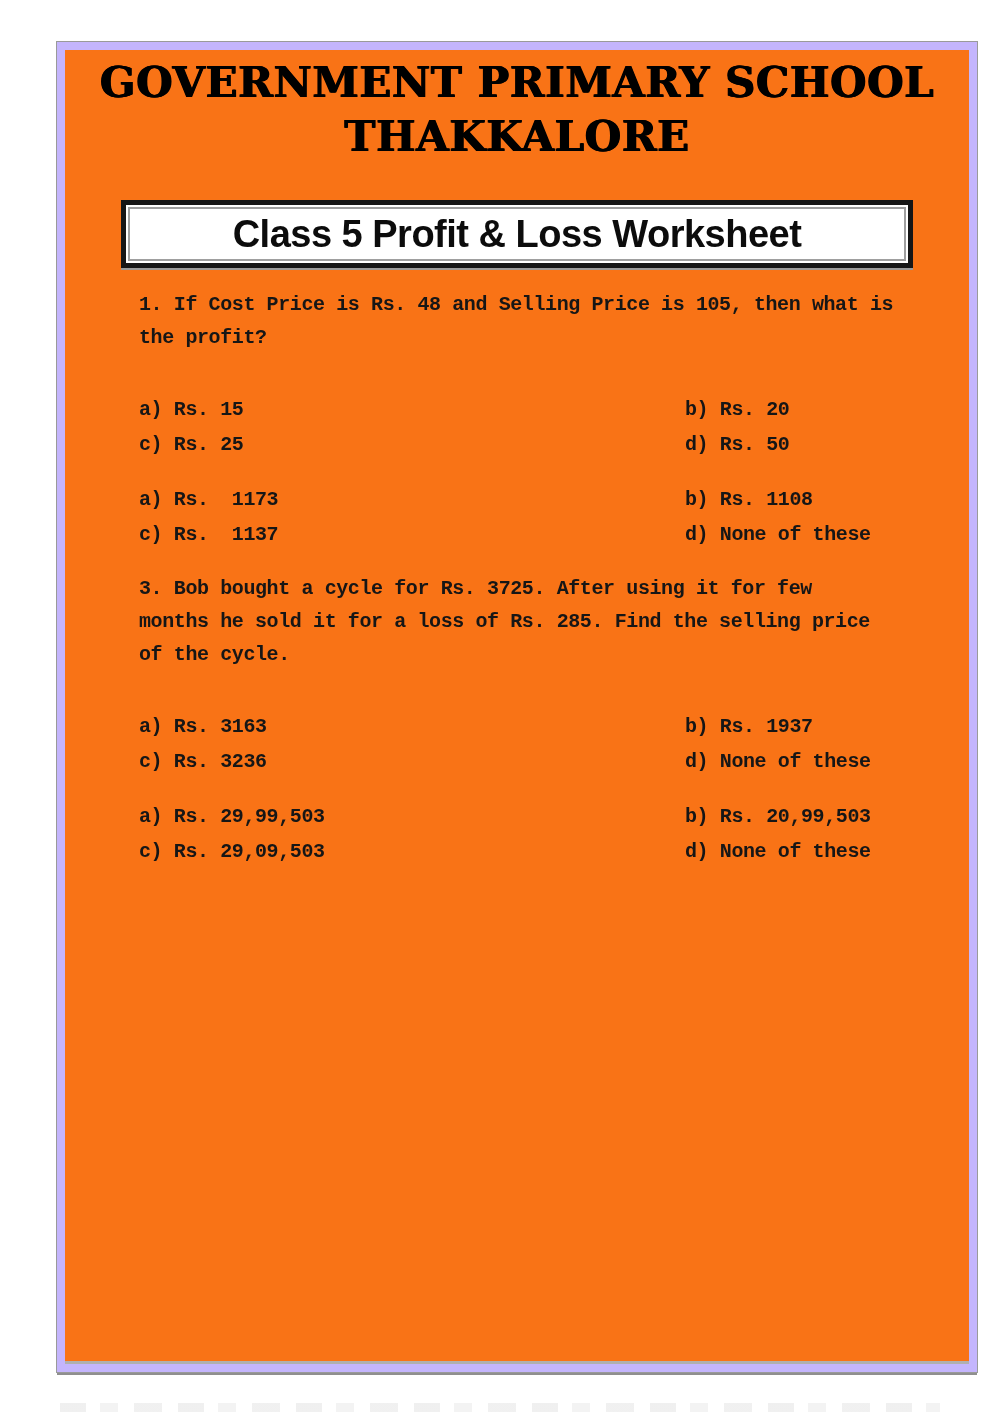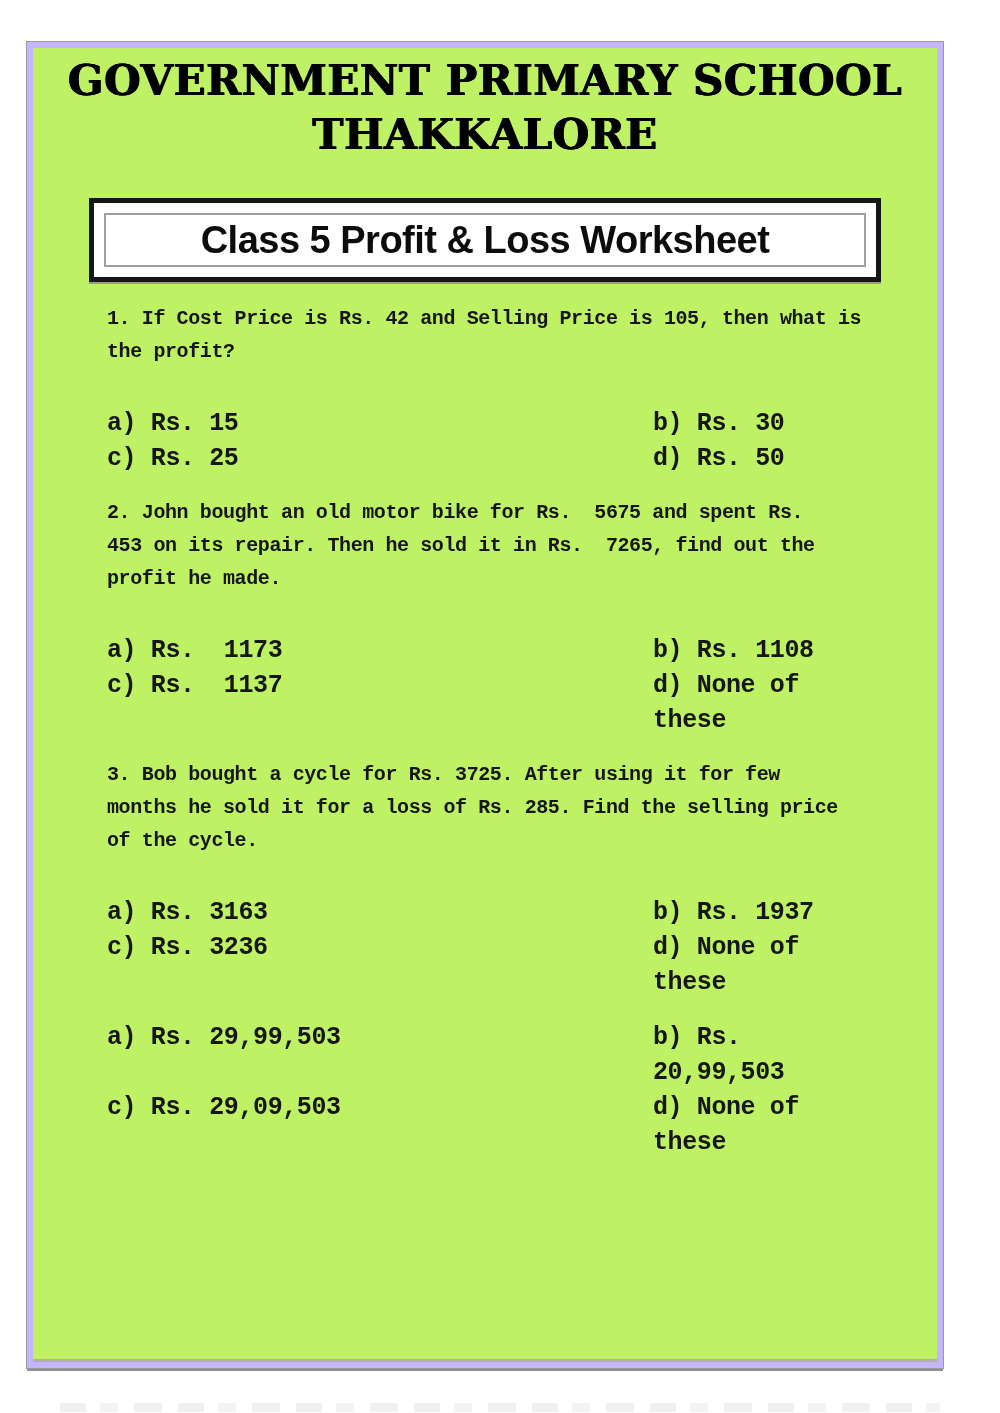--- a/index.html
+++ b/index.html
@@ -12,26 +12,26 @@
     width: 1000px;
     height: 1413px;
     overflow: hidden;
     font-family: "Liberation Mono", monospace;
     color: #161616;
   }
 
   
   .sheet {
     position: absolute;
-    left: 27px;
+    left: 57px;
     top: 42px;
     width: 904px;   
     height: 1314px; 
-    border: 6px solid #c4b5fd;
-    background: #bef264;
+    border: 8px solid #c4b5fd;
+    background: #f97316;
     box-shadow: 0 0 0 1px #9a9a9a, 0 3px 0 #8f8f8f;
   }
   .inner-bottom-line {
     position: absolute;
     left: 0;
     right: 0;
     bottom: 0;
     height: 3px;
     background: #b0b0b0;
   }
@@ -47,21 +47,21 @@
     color: #000000;
     letter-spacing: 0.5px;
     text-shadow: 0.6px 0 0 #000, -0.6px 0 0 #000;
   }
 
   
   .title-box {
     margin: 36px 56px 0 56px;
     border: 5px solid #161616;
     background: #ffffff;
-    padding: 10px;
+    padding: 2px;
     box-shadow: 0 2px 0 #9a9a9a;
   }
   .title-inner {
     border: 2px solid #9f9f9f;
     text-align: center;
   }
   .title-text {
     font-family: "Liberation Sans", sans-serif;
     font-weight: bold;
     font-size: 38px;
@@ -80,21 +80,21 @@
     line-height: 33px;
     letter-spacing: -0.4px;
     white-space: pre-wrap;
     margin: 0 0 38px 0;
     color: #161616;
   }
   .options {
     display: grid;
     grid-template-columns: 546px auto;
     justify-items: start;
-    font-size: 25px;
+    font-size: 20px;
     font-weight: bold;
     line-height: 35px;
     letter-spacing: -0.4px;
     margin: 0 0 20px 0;
     color: #161616;
     font-family: Liberation Mono, monospace;
   }
   .option {
     white-space: pre-wrap;
     cursor: pointer;
@@ -128,34 +128,31 @@
 
   <div class="title-box">
     <div class="title-inner">
       <div class="title-text">Class 5 Profit &amp; Loss Worksheet</div>
     </div>
   </div>
 
   <div class="content">
 
     <div class="question">
-      <div class="q-text">1. If Cost Price is Rs. 42 and Selling Price is 105, then what is
+      <div class="q-text">1. If Cost Price is Rs. 48 and Selling Price is 105, then what is
 the profit?</div>
       <div class="options">
         <span class="option">a) Rs. 15</span>
-        <span class="option">b) Rs. 30</span>
+        <span class="option">b) Rs. 20</span>
         <span class="option">c) Rs. 25</span>
         <span class="option">d) Rs. 50</span>
       </div>
     </div>
 
     <div class="question">
-      <div class="q-text">2. John bought an old motor bike for Rs.  5675 and spent Rs.
-453 on its repair. Then he sold it in Rs.  7265, find out the
-profit he made.</div>
       <div class="options">
         <span class="option">a) Rs.  1173</span>
         <span class="option">b) Rs. 1108</span>
         <span class="option">c) Rs.  1137</span>
         <span class="option">d) None of these</span>
       </div>
     </div>
 
     <div class="question">
       <div class="q-text">3. Bob bought a cycle for Rs. 3725. After using it for few

